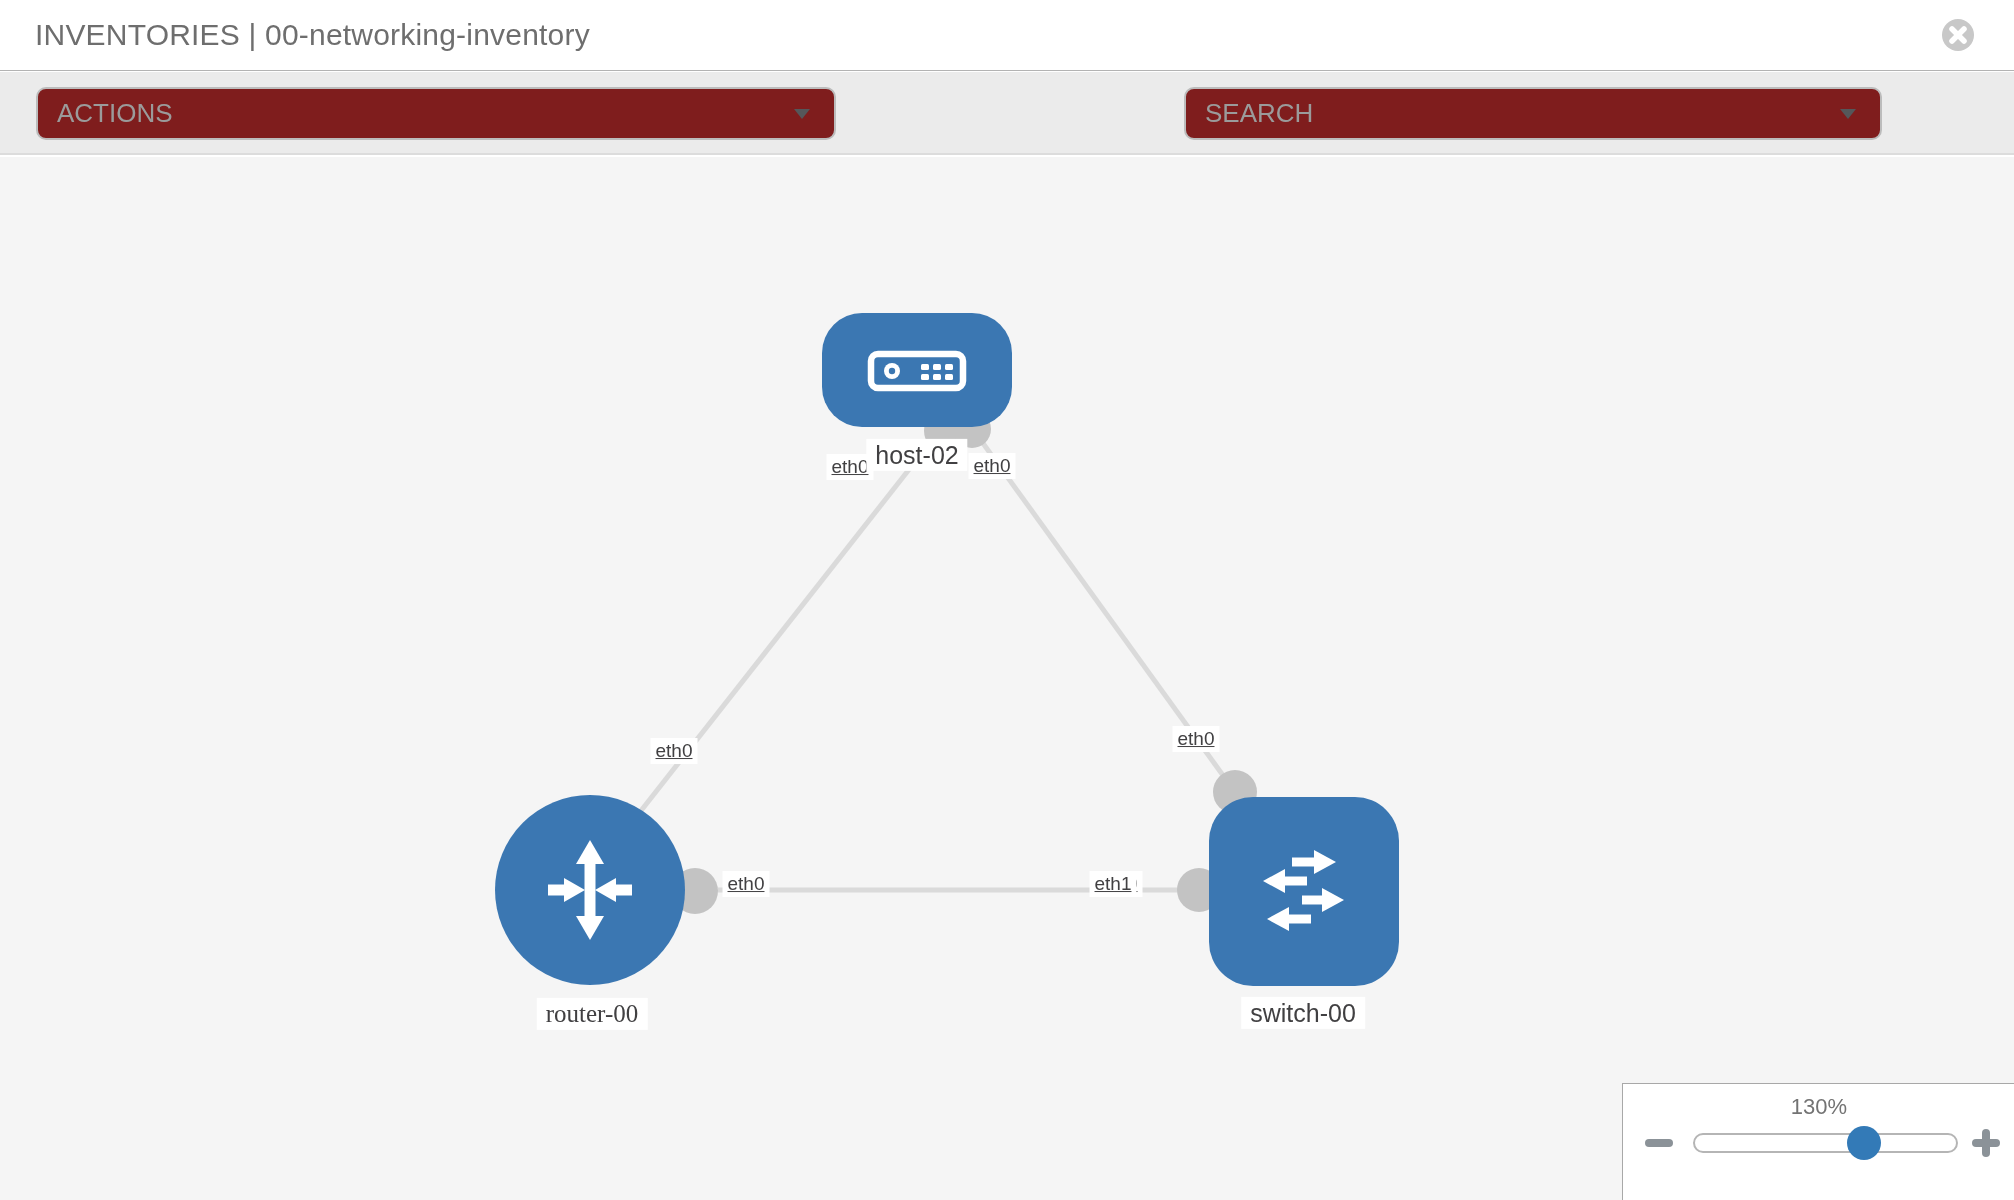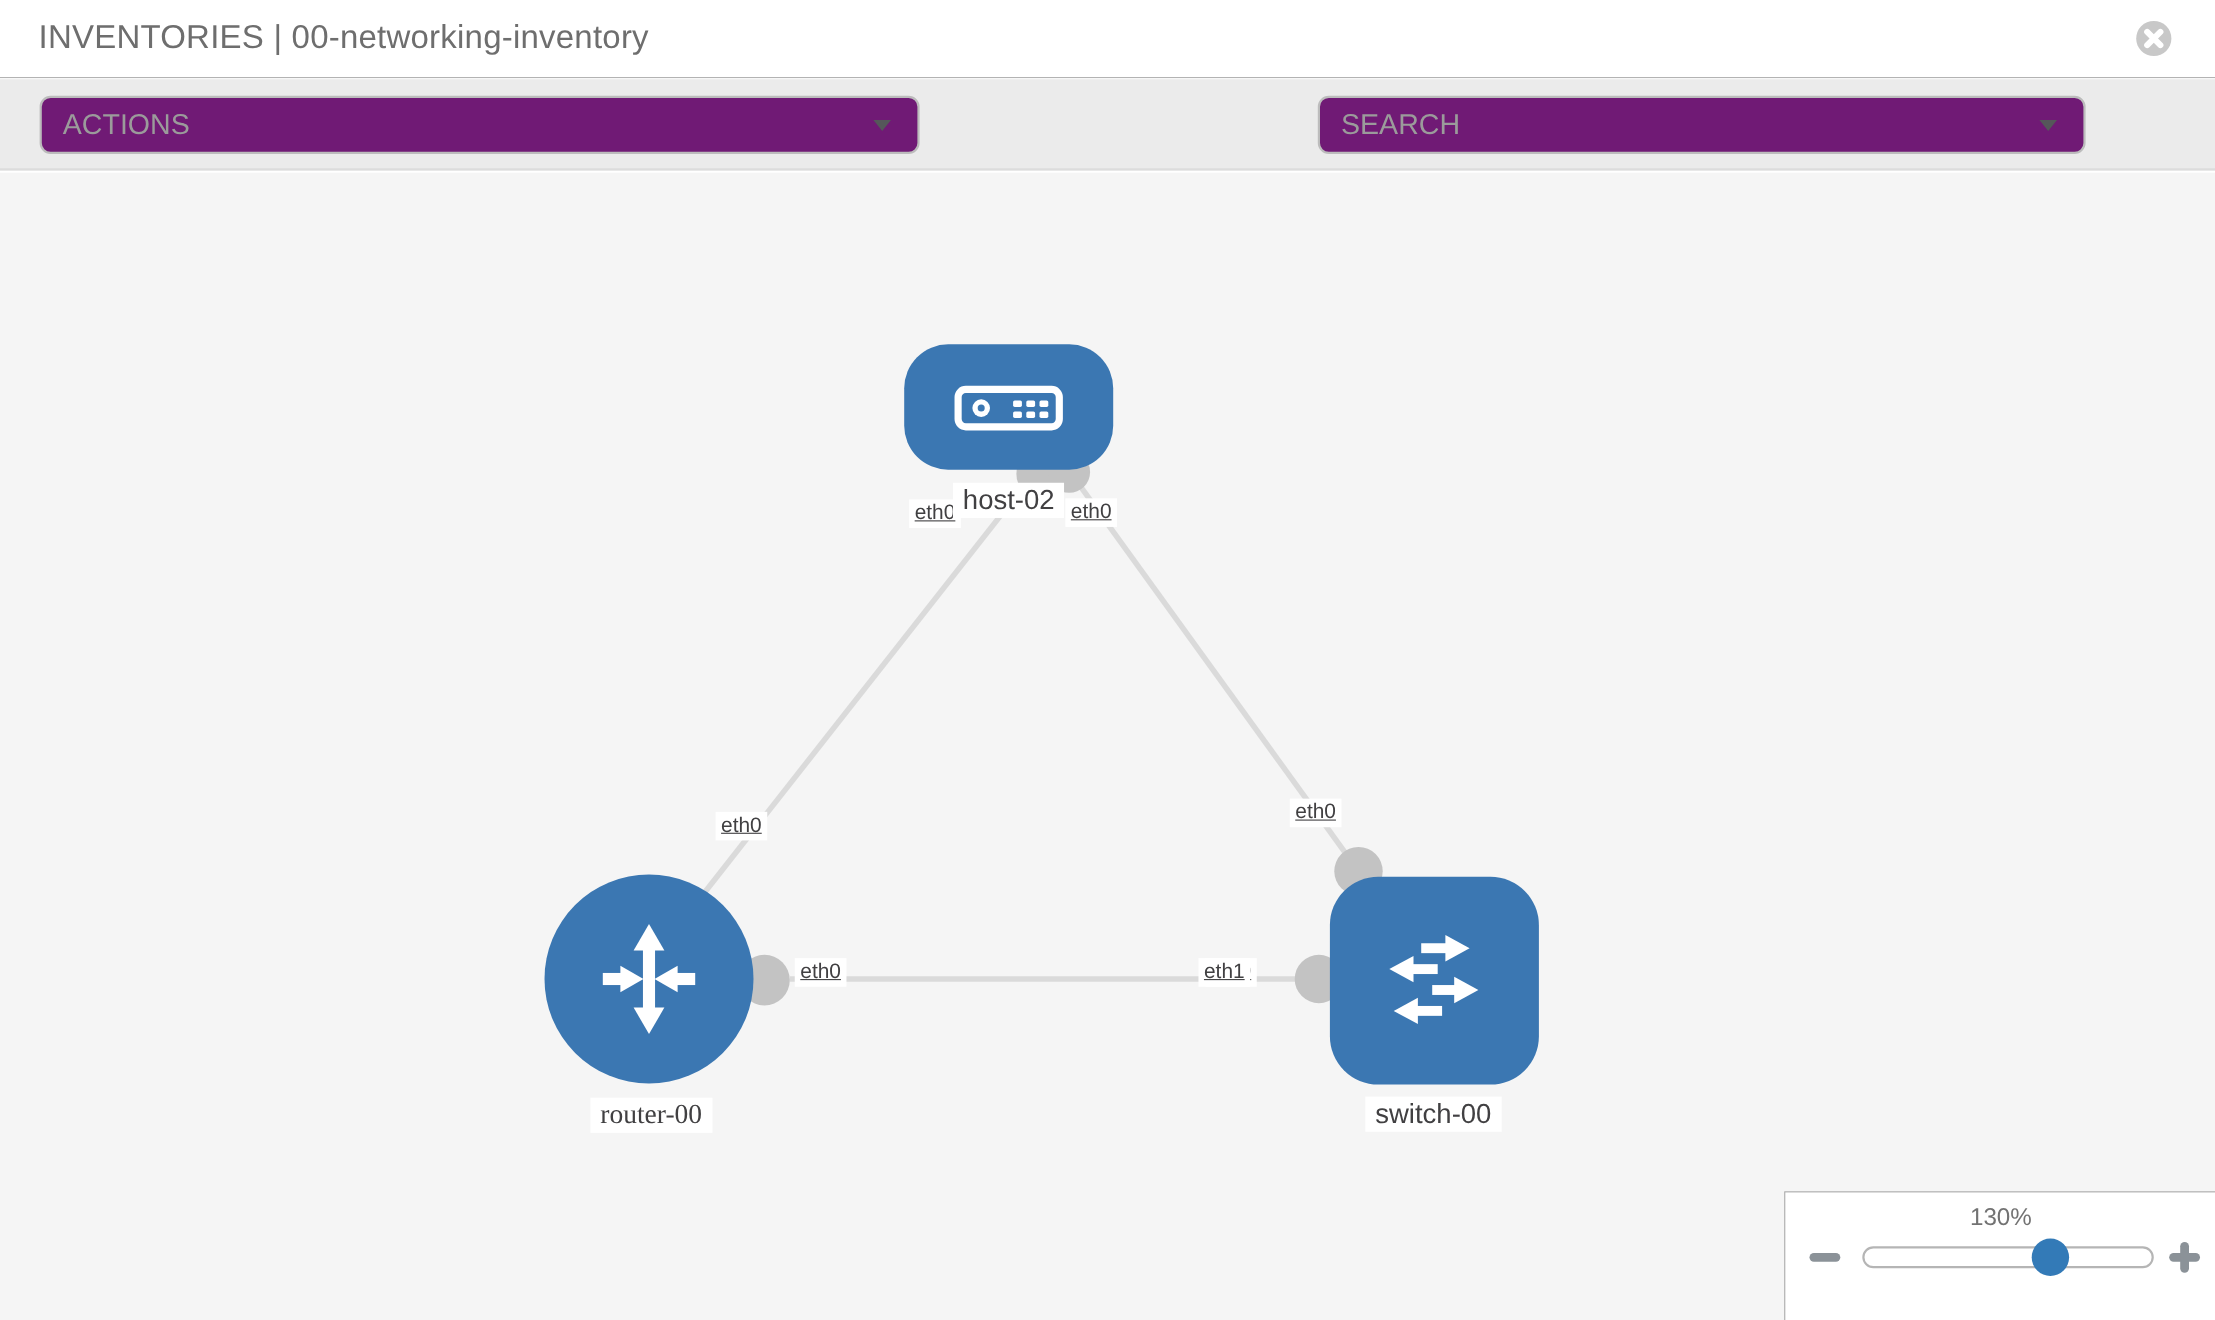--- a/index.html
+++ b/index.html
@@ -15,25 +15,25 @@
   body{font-family:"Liberation Sans","DejaVu Sans",sans-serif;background:#fff;}
   .app{position:relative;width:2014px;height:1200px;overflow:hidden;background:#fff;}
 
   
   .header{position:absolute;left:0;top:0;width:2014px;height:71px;background:#fff;border-bottom:1px solid #b3b3b3;}
   .header-title{position:absolute;left:35px;top:18px;font-size:30px;font-weight:400;color:#6e6e6e;letter-spacing:0.2px;}
   .close-btn{position:absolute;left:1941px;top:18px;width:34px;height:34px;cursor:pointer;}
 
   
   .toolbar{position:absolute;left:0;top:72px;width:2014px;height:83px;background:var(--toolbar-bg);border-bottom:2px solid #dcdcdc;}
-  .select-box{position:absolute;top:15px;height:53px;background:#701a75;border:2px solid #bcbcbc;border-radius:10px;display:flex;align-items:center;cursor:pointer;}
+  .select-box{position:absolute;top:15px;height:53px;background:#7f1d1d;border:2px solid #bcbcbc;border-radius:10px;display:flex;align-items:center;cursor:pointer;}
   .select-box .ph{font-size:26px;color:#9b9b9b;padding-left:19px;flex:1;}
   .caret{width:0;height:0;border-left:8px solid transparent;border-right:8px solid transparent;border-top:10px solid #55575a;margin-right:24px;}
   .actions-box{left:36px;width:800px;}
-  .search-box{left:1184px;width:698px;margin-left:14px;}
+  .search-box{left:1184px;width:698px;}
   .tool-icon{position:absolute;top:98px;width:34px;height:34px;cursor:pointer;}
   .tool-icon.wrench{left:1050px;}
   .tool-icon.key{left:1119px;}
 
   
   .canvas{position:absolute;left:0;top:157px;width:2014px;height:1043px;background:var(--canvas-bg);}
   svg.topo{position:absolute;left:0;top:0;width:2014px;height:1043px;}
 
   
   .lbl{position:absolute;background:#fff;color:#414042;white-space:nowrap;transform:translate(-50%,-50%);line-height:1.05;}

